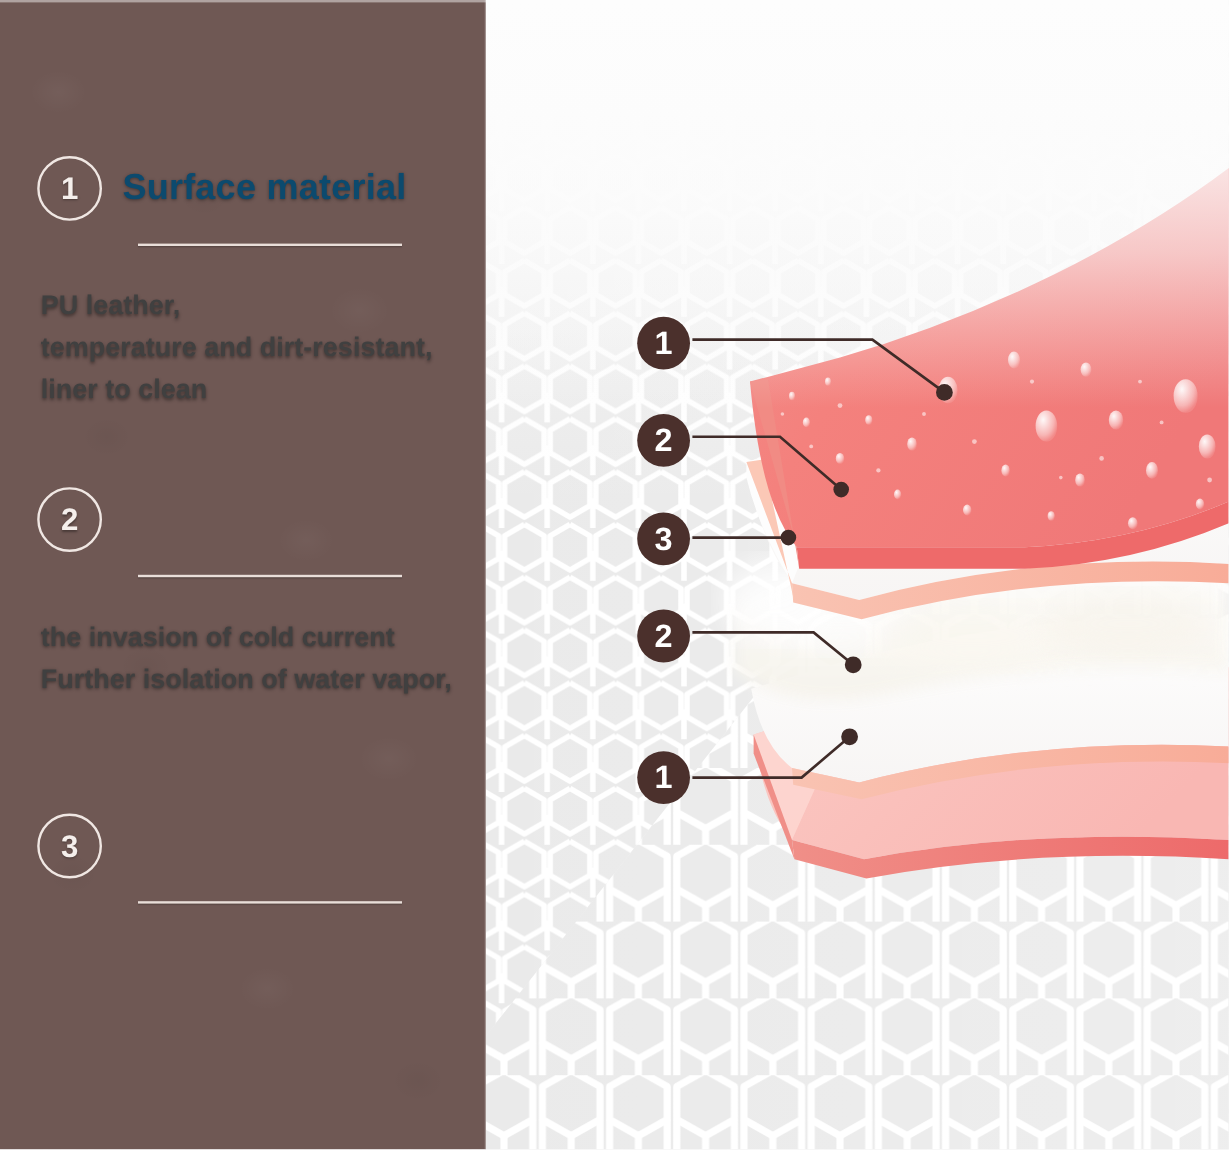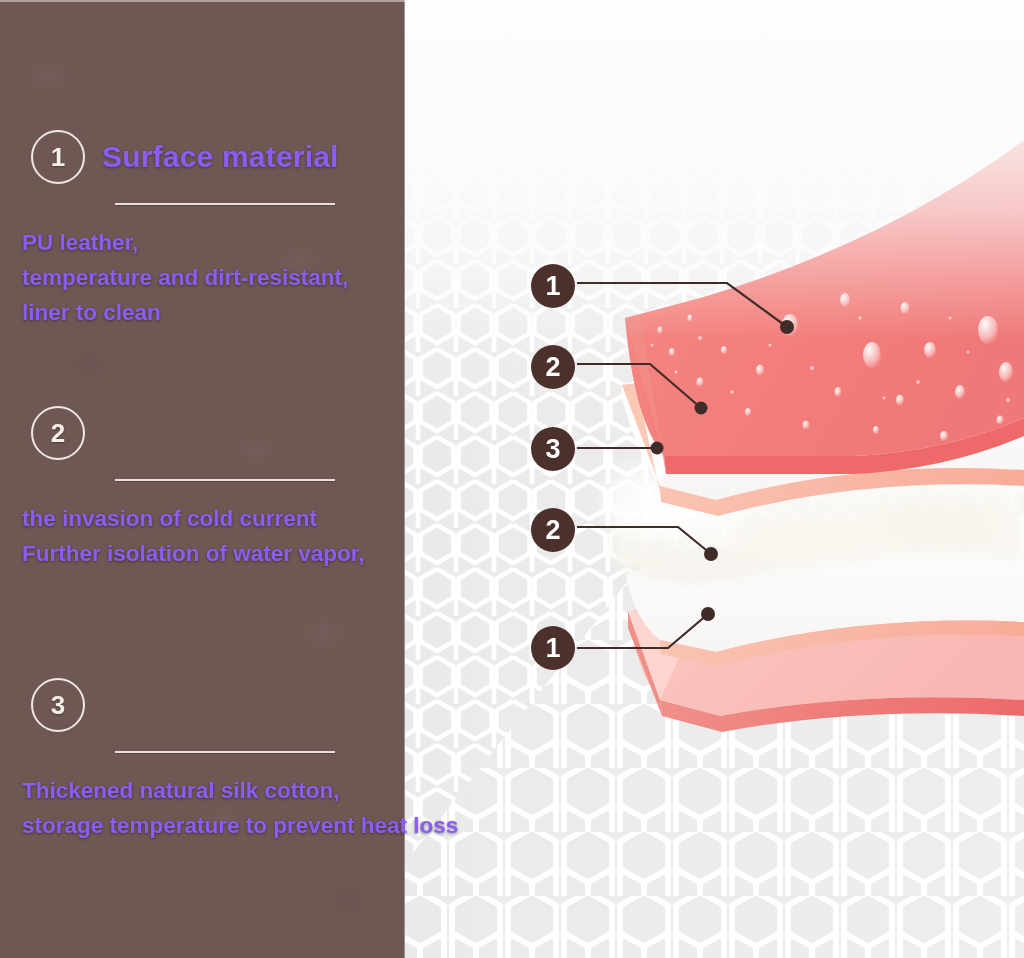--- a/index.html
+++ b/index.html
@@ -49,25 +49,25 @@
          pointer-events:none;}
   #panel::after{content:"";position:absolute;left:0;top:0;width:405px;height:2px;
          background:rgba(255,255,255,.45);}
 
   .sect{position:absolute;left:0;width:620px;}
   .head{display:flex;align-items:center;gap:17px;padding-left:31px;}
   .ring{width:50px;height:50px;border-radius:50%;border:2px solid #f0e7e3;
         display:flex;align-items:center;justify-content:center;
         color:#f5efec;font-size:26px;line-height:1;
         text-shadow:0 1px 2px rgba(0,0,0,.35);flex:none;}
-  .htitle{color:#8b5cf6;font-size:30px;letter-spacing:.2px;
+  .htitle{color:#0c4a6e;font-size:30px;letter-spacing:.2px;
           text-shadow:0 1px 3px rgba(0,0,0,.4);white-space:nowrap;}
   .rule{height:2px;background:#e9ded9;margin:19px 0 0 115px;width:220px;
         box-shadow:0 1px 1px rgba(0,0,0,.22);}
-  .body{margin-top:20px;padding-left:22px;color:#8b5cf6;font-size:22.5px;
+  .body{margin-top:32px;padding-left:34px;color:#404040;font-size:22.5px;
         line-height:35px;text-shadow:0 1px 3px rgba(0,0,0,.45);white-space:nowrap;}
   .body div{font-weight:bold;}
   .htitle,.ring{font-weight:bold;}
 </style>
 </head>
 <body>
 
 <div id="stage">
 
   <div id="art">
@@ -295,19 +295,15 @@
       <div>the invasion of cold current</div>
       <div>Further isolation of water vapor,</div>
     </div>
   </div>
 
   <div class="sect" style="top:678px;">
     <div class="head">
       <div class="ring">3</div>
     </div>
     <div class="rule"></div>
-    <div class="body">
-      <div>Thickened natural silk cotton,</div>
-      <div>storage temperature to prevent heat loss</div>
-    </div>
   </div>
 
 </div>
 
 </body></html>

